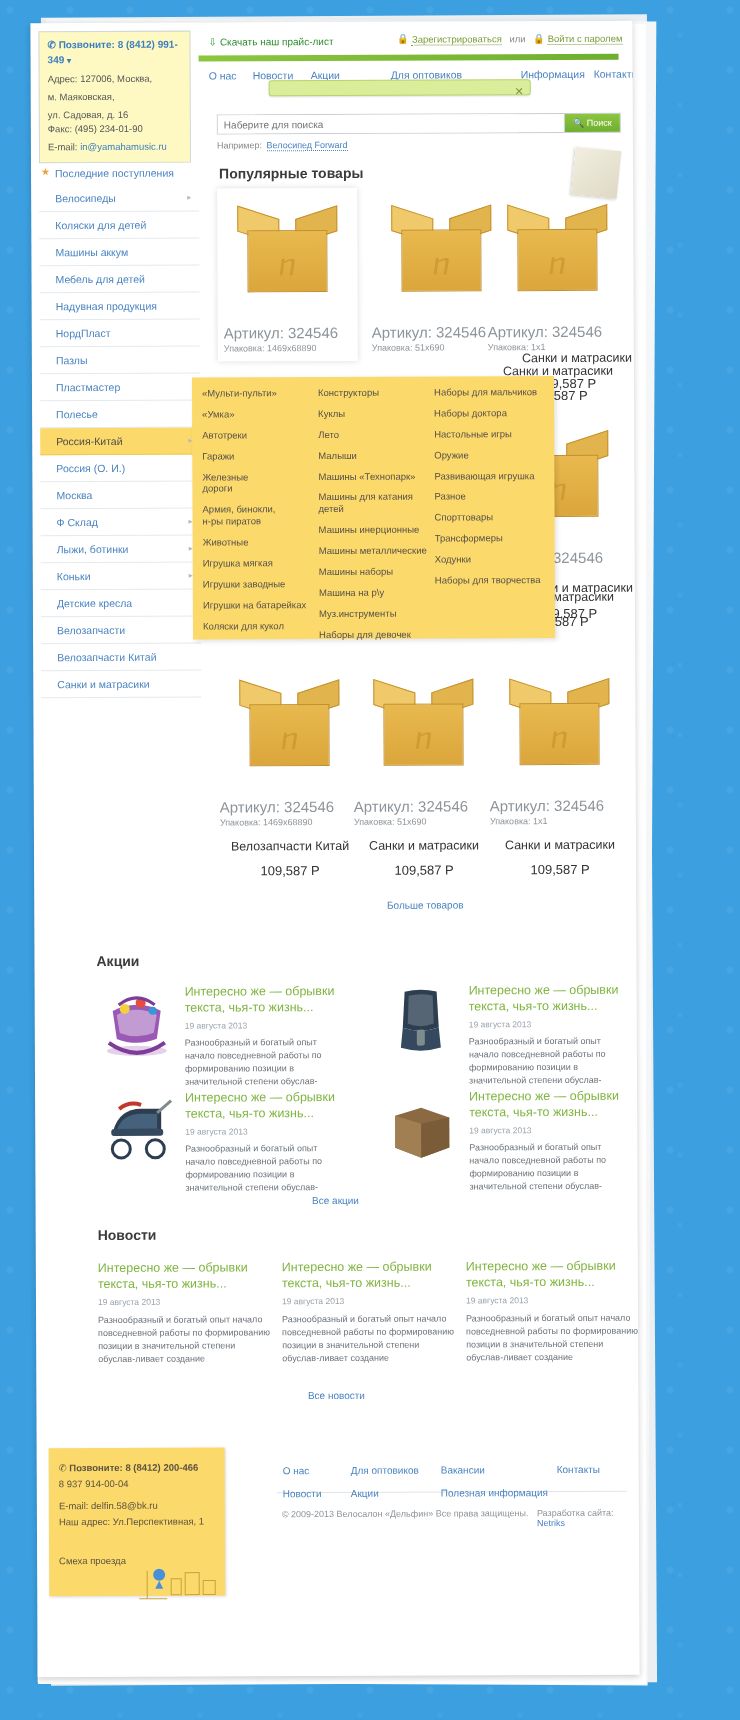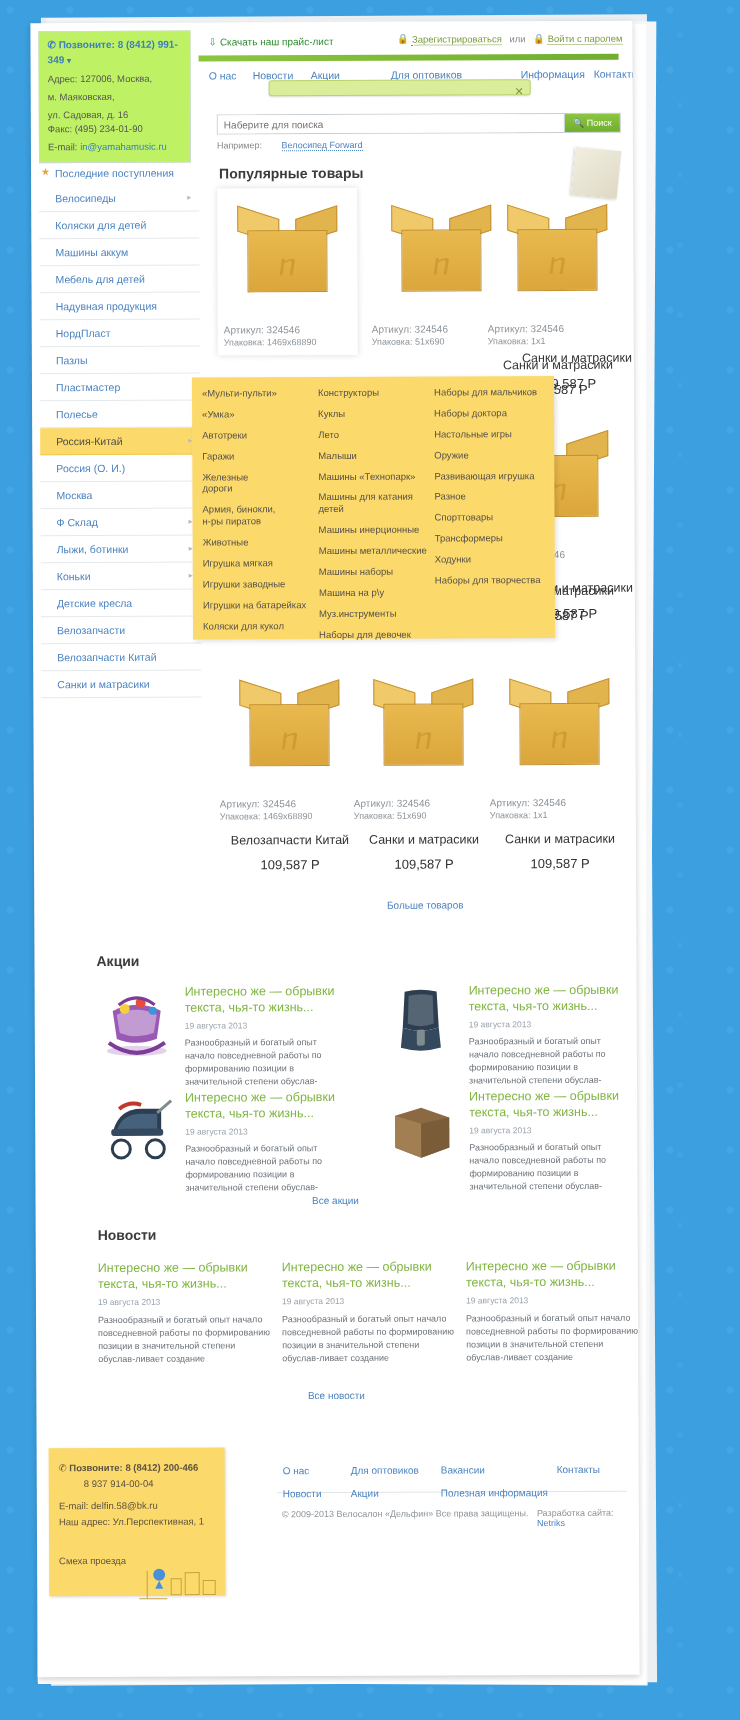--- a/index.html
+++ b/index.html
@@ -33,21 +33,21 @@
     background:#ffffff;
     transform:rotate(-0.25deg);
     box-shadow:0 2px 6px rgba(0,0,0,.2);
     overflow:hidden;
   }
 
   
   .header-top{ position:relative; height:120px; }
   .contact-box{
     position:absolute; left:8px; top:8px; width:152px;
-    border:1px solid #cfd8dc; background:#bef264; padding:6px 8px 8px 8px;
+    border:1px solid #cfd8dc; background:#fef9c3; padding:6px 8px 8px 8px;
     font-size:9.5px; color:#555; line-height:1.45;
   }
   .phone-line{ color:#3b7fbf; font-weight:bold; font-size:10px; margin-bottom:5px;}
   .phone-line .icon{ color:#3b7fbf; }
   .caret{ color:#3b7fbf; font-size:8px; }
   .contact-box .row{ margin-top:4px; }
   .mail{ color:#3b7fbf; }
 
   .pricelist{
     position:absolute; left:178px; top:14px; font-size:10px; color:#2e8b2e;
@@ -93,21 +93,21 @@
   .searchbar input{
     border:none; outline:none; width:300px; height:18px; padding-left:6px;
     font-size:10px; color:#9aa3ab; font-family:"Liberation Sans", sans-serif;
   }
   .search-btn{
     position:absolute; right:0; top:0; width:56px; height:18px;
     background:linear-gradient(#8cc63f,#6fae2f); color:#fff; font-size:9px;
     text-align:center; line-height:18px; border-left:1px solid #c8cfd4;
   }
   .hint{ position:absolute; left:186px; top:118px; font-size:9px; color:#888; }
-  .hint a{ color:#4a83c0; text-decoration:none; border-bottom:1px dotted #4a83c0; margin-left:17px;}
+  .hint a{ color:#4a83c0; text-decoration:none; border-bottom:1px dotted #4a83c0; margin-left:2px;}
 
   
   .sidebar{
     position:absolute; left:8px; top:140px; width:160px;
   }
   .sb-head{ font-size:10.5px; color:#4a83c0; padding:4px 0 6px 16px; position:relative; }
   .sb-head .star{ position:absolute; left:2px; top:3px; color:#e8a23a; font-size:10px; }
   .sb-item{
     position:relative; padding:7px 14px 7px 16px; font-size:10.5px; color:#4a83c0;
     border-bottom:1px solid #e4e9ec;
@@ -130,21 +130,21 @@
   
   .section-title{
     position:absolute; font-size:14px; color:#3b3b3b; font-weight:bold;
   }
   .pop-title{ left:188px; top:143px; }
 
   .prod{
     position:absolute; width:140px; text-align:left;
   }
   .prod .box-wrap{ height:120px; position:relative; }
-  .prod .art{ font-size:10px; color:#8d949a; }
+  .prod .art{ font-size:15px; color:#8d949a; }
   .prod .pack{ font-size:9px; color:#8d949a; margin-top:2px;}
   .prod .name{ font-size:12.5px; color:#333; text-align:center; margin-top:12px; }
   .prod .price{ font-size:13px; color:#333; text-align:center; margin-top:10px; }
   .prod.highlight{ background:#fff; box-shadow:0 0 6px rgba(0,0,0,.14); }
 
   
   .box{
     position:relative; width:96px; height:96px; margin:8px auto 0 auto;
   }
   .box .body{
@@ -542,21 +542,21 @@
     <div class="ntext">Разнообразный и богатый опыт начало повседневной работы по формированию позиции в значительной степени обуслав-ливает создание</div>
   </div>
 
   <div class="more-link" style="left:240px; top:1368px; width:120px;">Все новости</div>
 
   <div class="footer-note">
     <div>
       <span>✆</span>
       <span class="fn-phone">Позвоните: 8 (8412) 200-466</span>
     </div>
-    <div style="margin-left:25px">8 937 914-00-04</div>
+    <div style="margin-left:0">8 937 914-00-04</div>
     <div style="margin-top:6px">
       <span>E-mail:</span>
       <span class="fn-link">delfin.58@bk.ru</span>
     </div>
     <div>
       <span>Наш адрес:</span>
       <span>Ул.Перспективная, 1</span>
     </div>
     <div style="margin-top:22px">Смеха проезда</div>
   </div>

